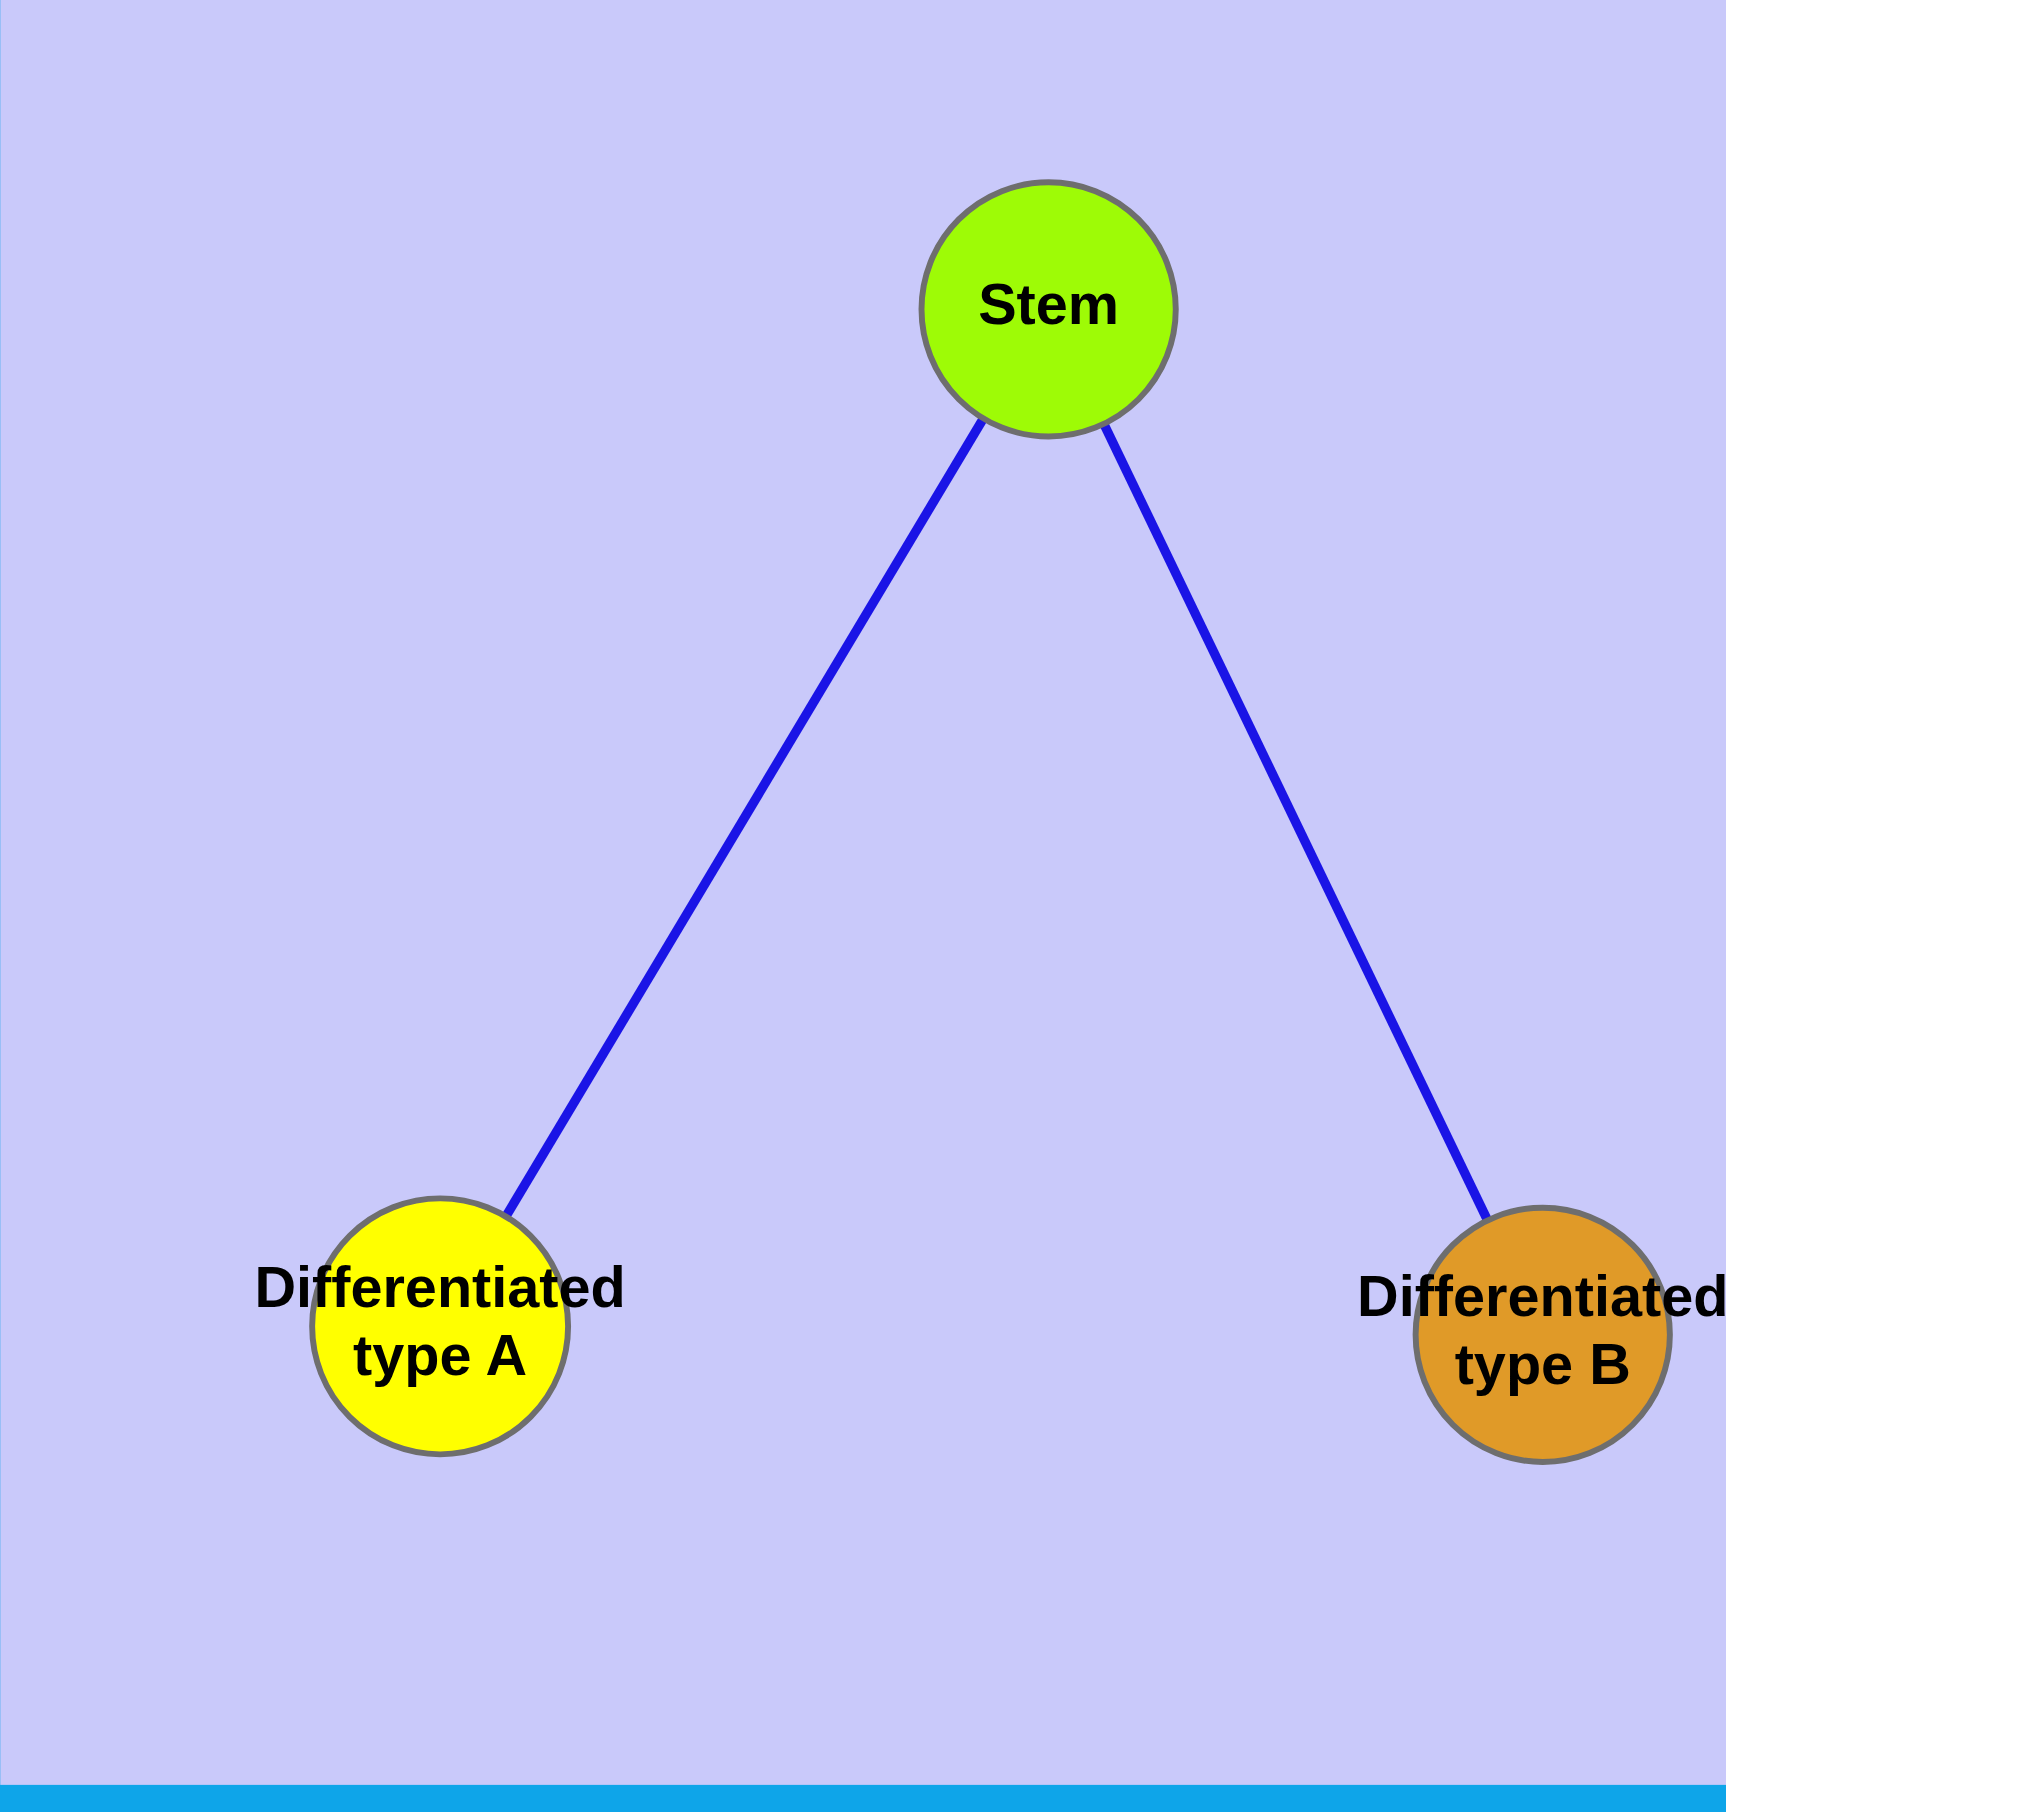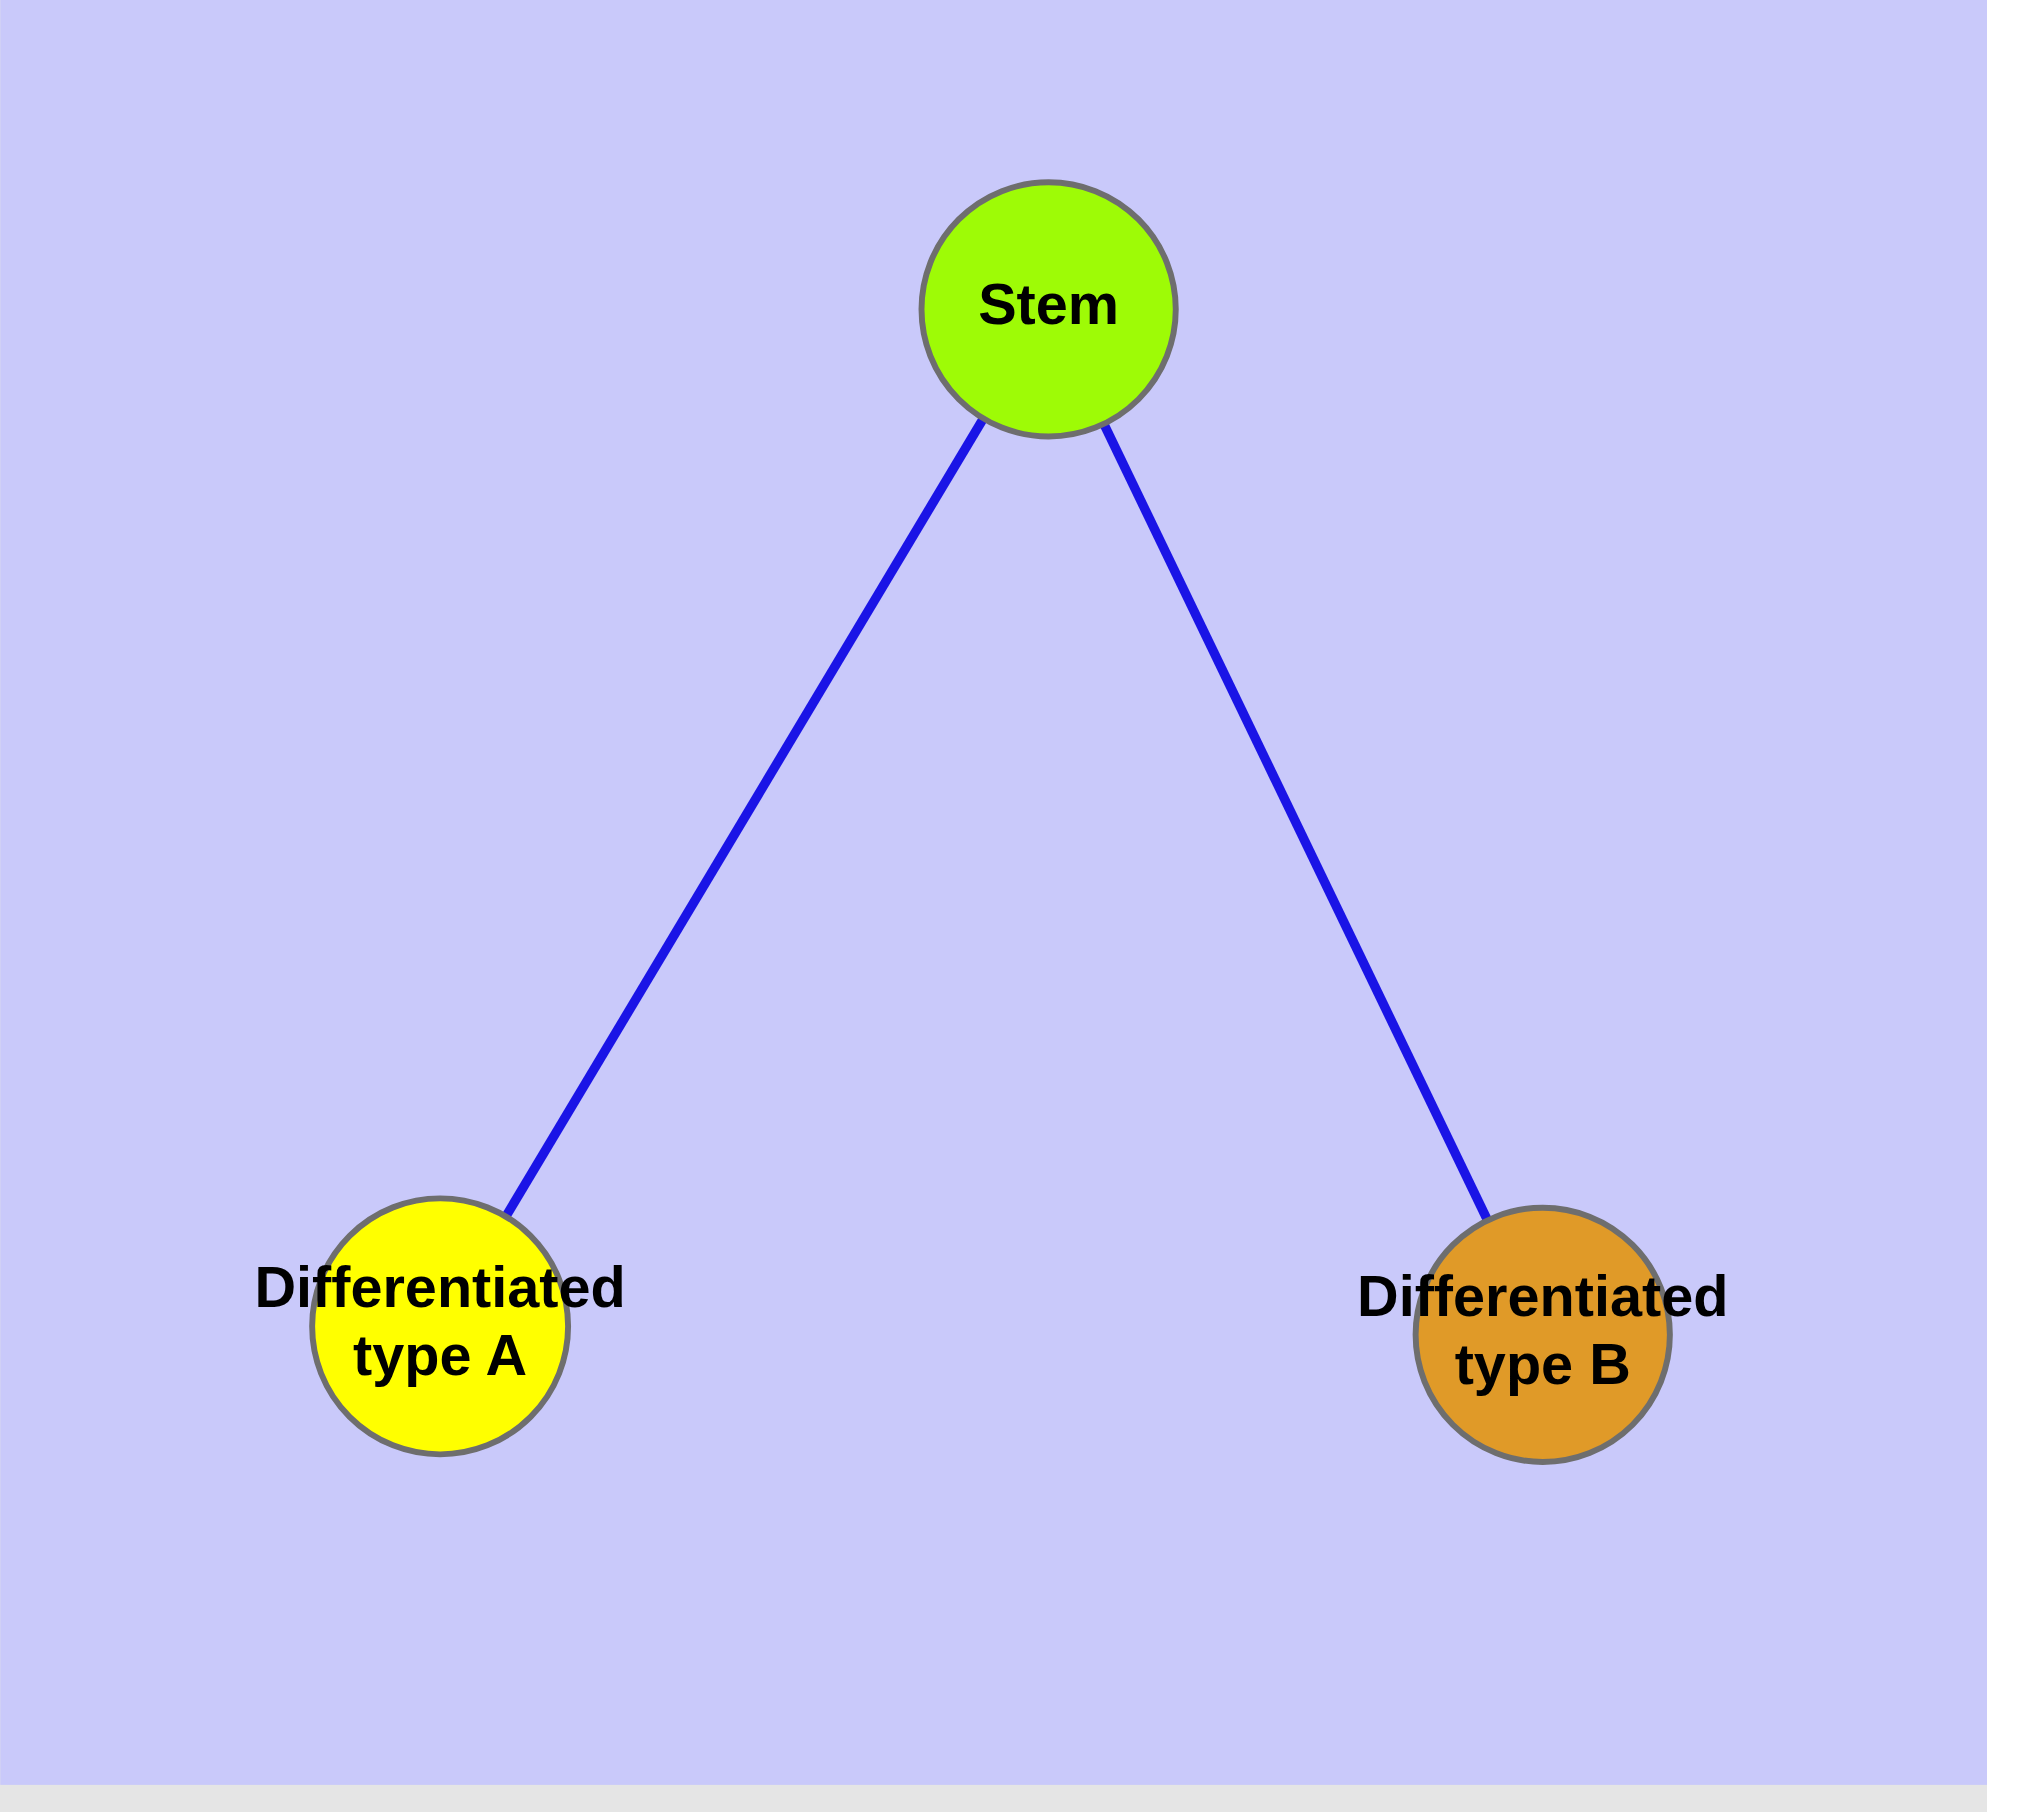--- a/index.html
+++ b/index.html
@@ -30,21 +30,21 @@
     fill: #000000;
     text-anchor: middle;
     dominant-baseline: middle;
     paint-order: normal;
     white-space: pre;
   }
 </style>
 </head>
 <body>
 
-<div id="canvas-root" style="width: 1987px; height: 1812px; background: #e5e5e5;">
+<div id="canvas-root" style="width: 1726px; height: 1812px; background: #0ea5e9;">
   <svg id="graph-svg" viewBox="0 0 2384 2138" xmlns="http://www.w3.org/2000/svg">
 
     <rect id="bg-rect" x="0" y="0" width="2352" height="2106" fill="#c9c9fa"></rect>
 
     <g id="edges-layer">
         <line x1="1237" y1="365" x2="519" y2="1565" stroke="#1a14e6" stroke-width="11" stroke-linecap="butt"></line>
         <line x1="1237" y1="365" x2="1820" y2="1575" stroke="#1a14e6" stroke-width="11" stroke-linecap="butt"></line>
       </g>
     <g id="nodes-layer">
         <circle cx="1237" cy="365" r="150" fill="#9efb06" stroke="#6e6e6e" stroke-width="7"></circle>

